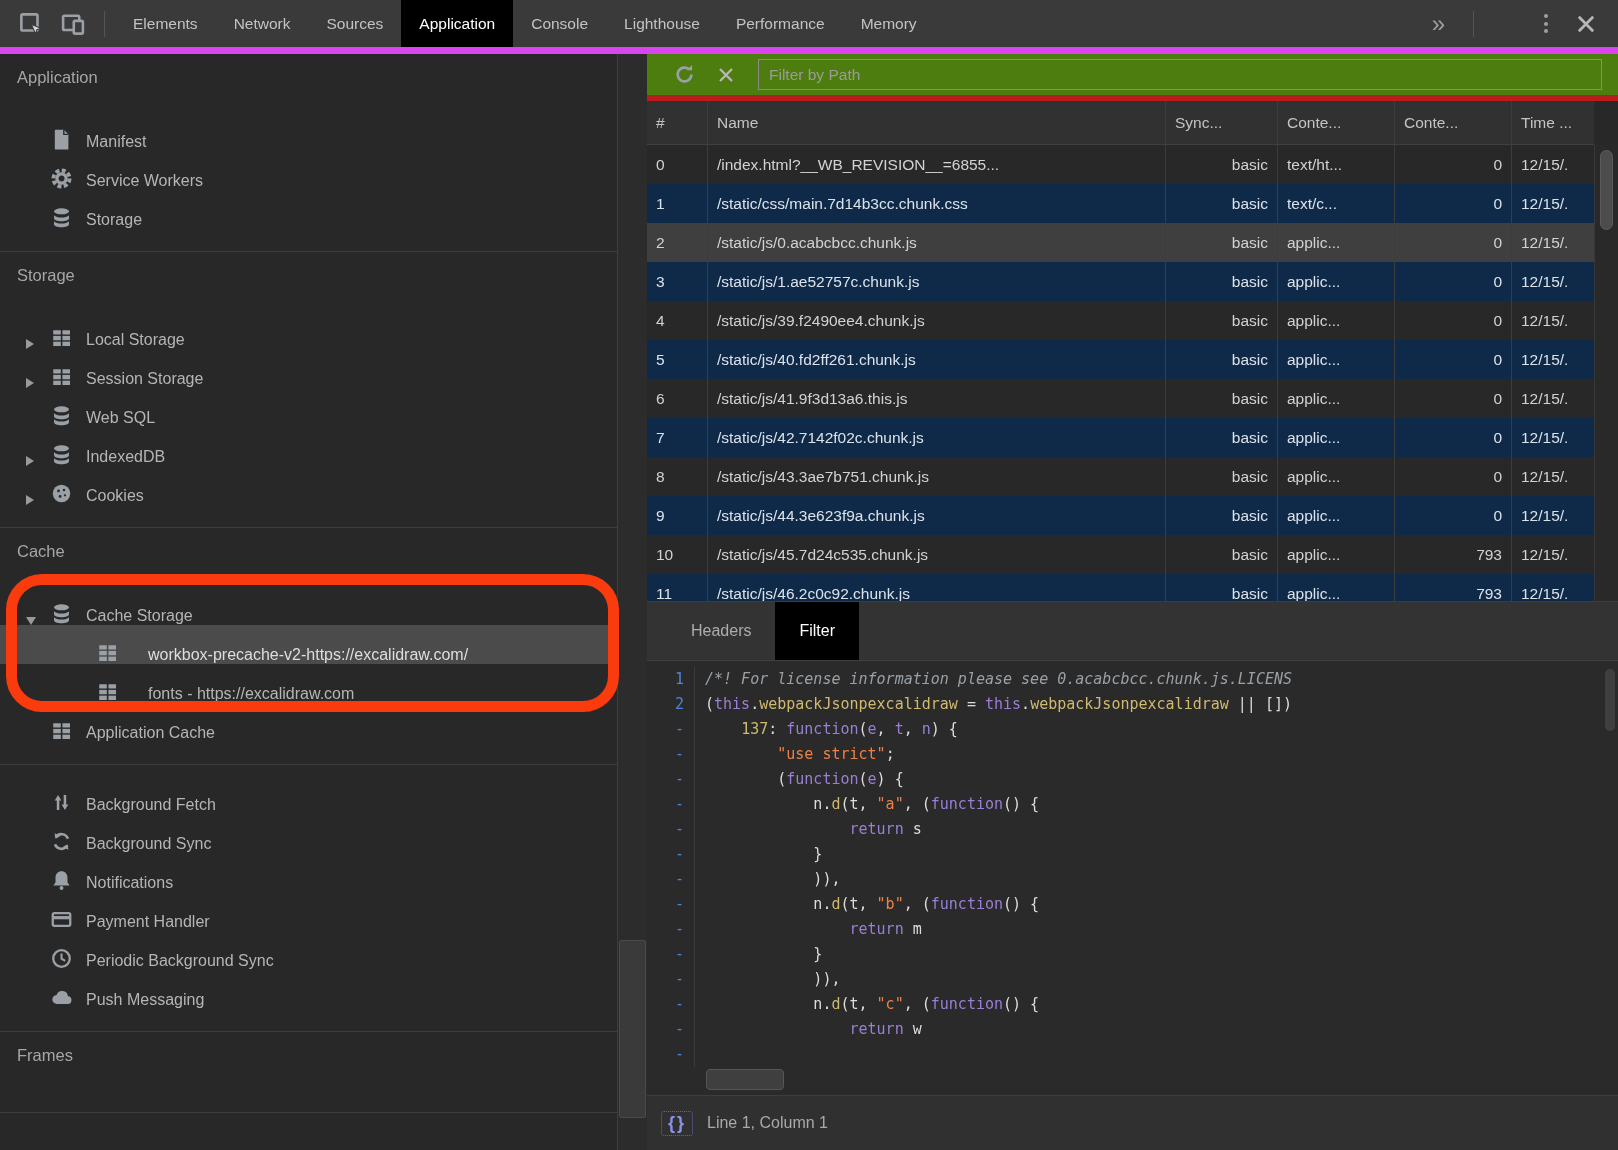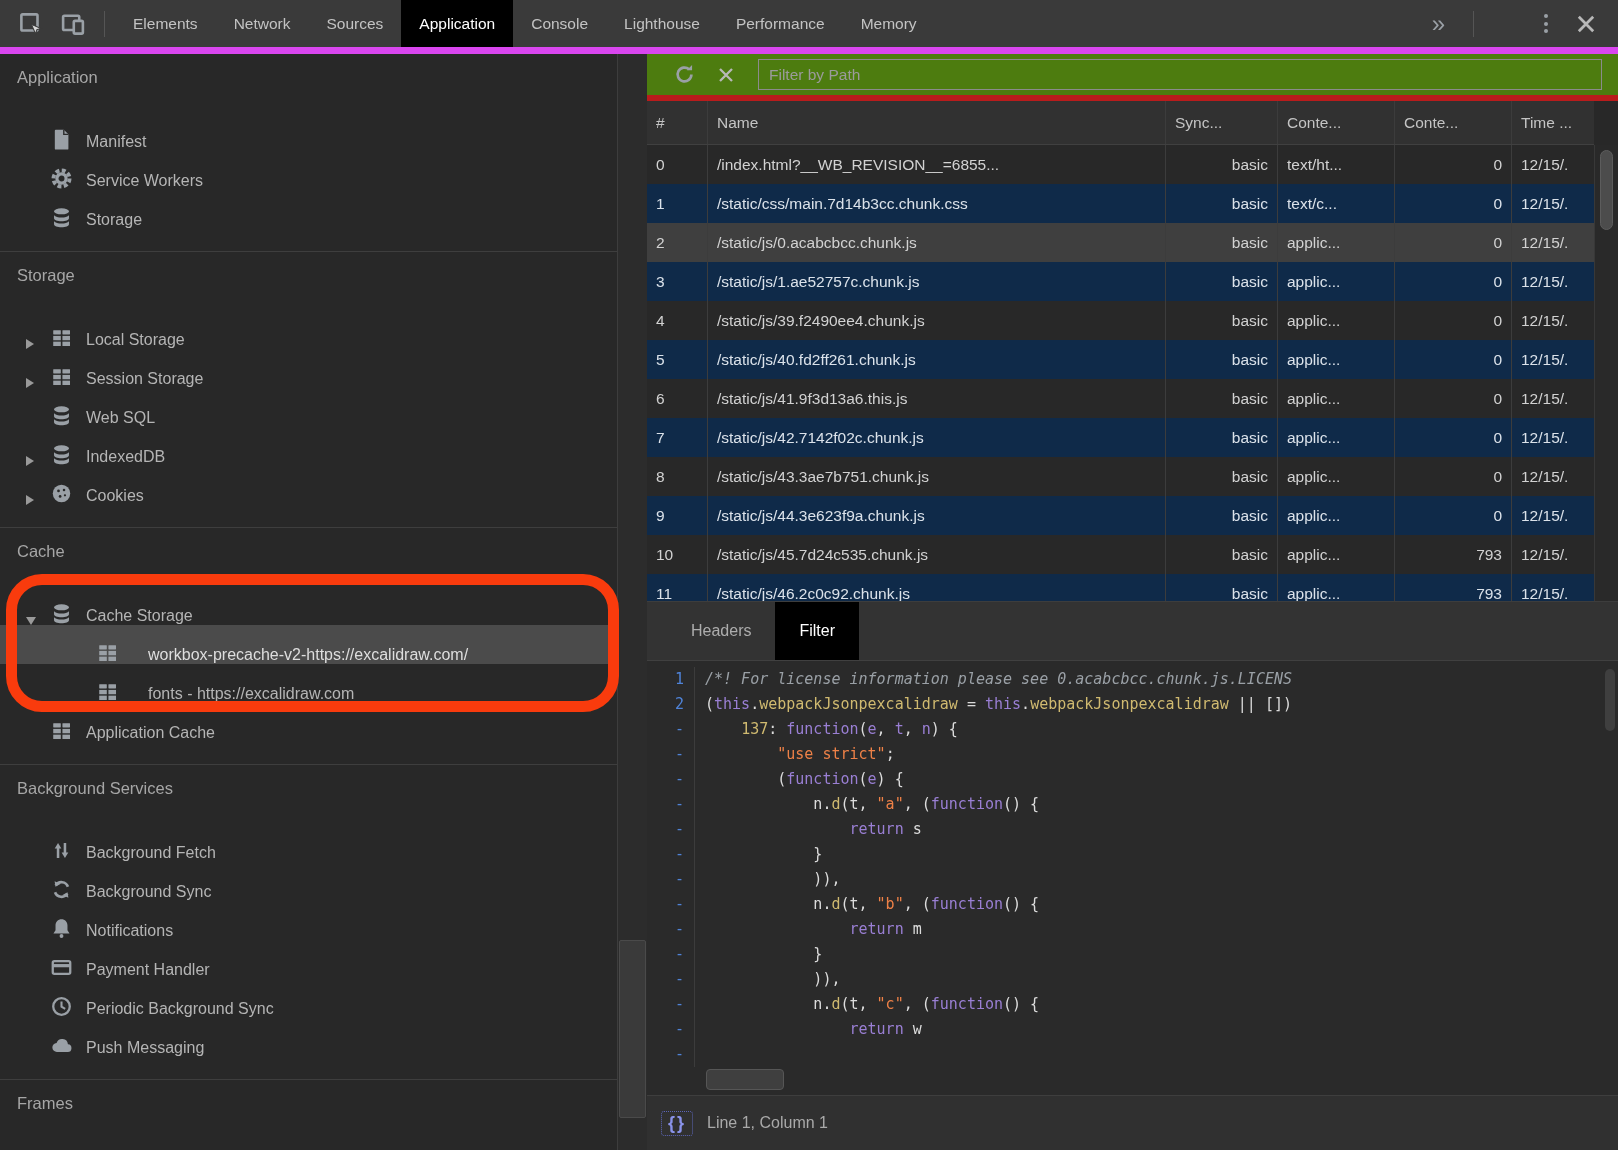--- a/index.html
+++ b/index.html
@@ -329,21 +329,20 @@
                   <rect x="2.8" y="8.6" width="6.6" height="3.8"></rect>
                   <rect x="10.8" y="8.6" width="6.6" height="3.8"></rect>
                   <rect x="2.8" y="13.6" width="6.6" height="3.8"></rect>
                   <rect x="10.8" y="13.6" width="6.6" height="3.8"></rect>
                 </g>
               </svg></span>
             <span class="tree-label">Application Cache</span>
           </div>
         </div>
         <div class="sb-section">
-          <div class="sb-title">Background Services</div>
           <div class="tree-item">
             <span class="arrow-slot"></span>
             <span class="ic"><svg viewBox="0 0 20 20">
                 <g stroke="#9aa0a6" stroke-width="2.2" fill="none">
                   <path d="M7 16.5V6"></path>
                   <path d="M13 3.5V14"></path>
                 </g>
                 <g fill="#9aa0a6">
                   <path d="M4.1 8.3 7 3.4l2.9 4.9z"></path>
                   <path d="M10.1 11.7 13 16.6l2.9-4.9z"></path>

